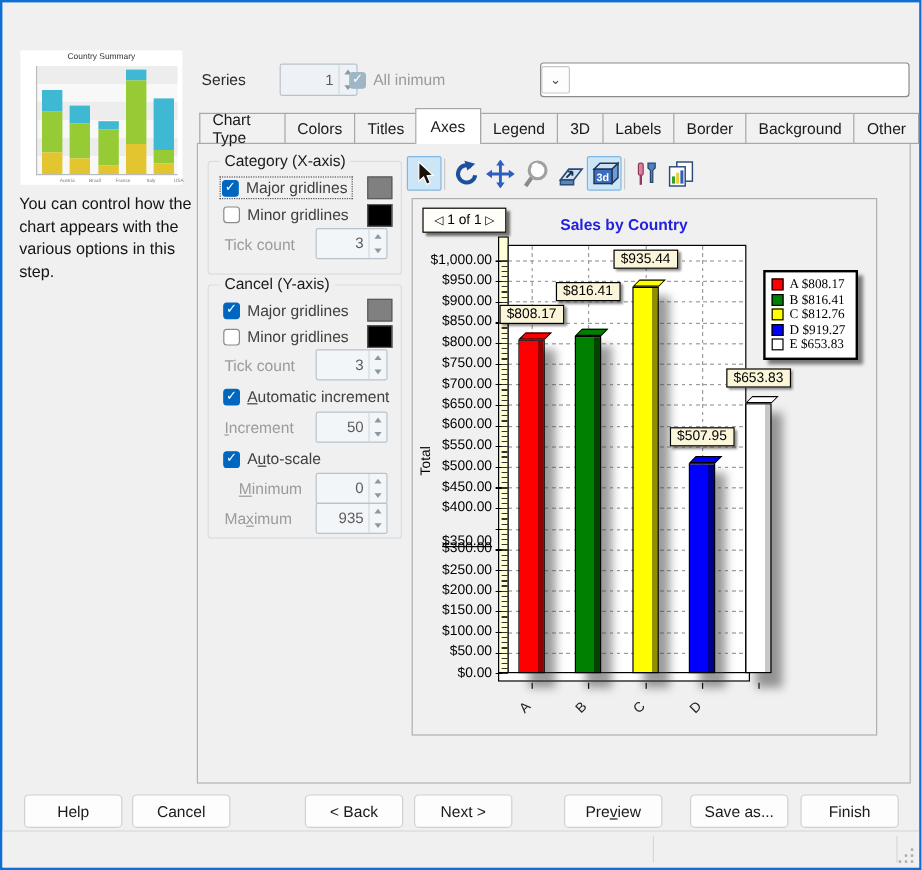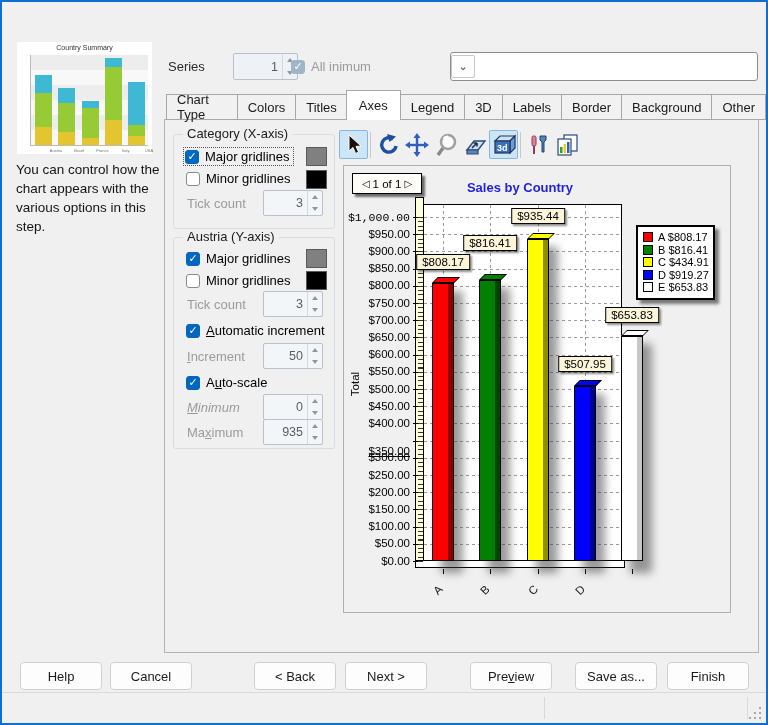--- a/index.html
+++ b/index.html
@@ -31,21 +31,21 @@
   .spinner .val { flex:1; text-align:right; font-size:12.5px; color:#5c5c5c; padding:0 4px 0 2px; align-self:center; }
   .spinner .btns { width:15px; border-left:1px solid #d4d9de; display:flex; flex-direction:column; }
   .spinner .sb { flex:1; display:flex; align-items:center; justify-content:center; }
   .tri-up { width:0; height:0; border-left:3.5px solid transparent; border-right:3.5px solid transparent; border-bottom:4px solid #8f979e; }
   .tri-dn { width:0; height:0; border-left:3.5px solid transparent; border-right:3.5px solid transparent; border-top:4px solid #8f979e; }
   .cbrow { position:absolute; display:flex; align-items:center; gap:6px; }
   .cb { width:14px; height:14px; border:1px solid #8a8a8a; border-radius:3px; background:#fff; display:flex; align-items:center; justify-content:center; flex:none; }
   .cb.checked { background:#0067c0; border-color:#0067c0; }
   .cb.checked::after { content:"✓"; color:#fff; font-size:11px; line-height:1; }
   .cb.disabled.checked { background:#9fb6c6; border-color:#9fb6c6; }
-  .cblabel { font-size:13px; color:#000000; }
+  .cblabel { font-size:13px; color:#404040; }
   .cblabel.dim { color:#9a9a9a; }
   .focusbox { outline:1px dotted #555; padding:1px 3px 1px 1px; display:flex; align-items:center; gap:6px; }
   .combo { position:absolute; left:448px; top:50px; width:308px; height:29px; background:#fff; border:1px solid #8c8c8c; border-radius:3px; display:flex; align-items:center; }
   .combo .text { flex:1; font-size:13.5px; color:#111; padding-left:8px; }
   .combo .drop { width:24px; height:23px; margin-right:2px; border:1px solid #c7c7c7; border-radius:2px; display:flex; align-items:center; justify-content:center; color:#444; font-size:11px; background:#fdfdfd; }
   
   .tabs { position:absolute; left:164px; top:90px; height:28px; display:flex; align-items:flex-end; z-index:3; }
   .tab { height:26px; padding:0 10px; background:#f1f1f1; border:1px solid #a7a7a7; border-right:none; font-size:13px; color:#1a1a1a; display:flex; align-items:center; }
   .tab:last-child { border-right:1px solid #a7a7a7; }
   .tab.sel { background:#ffffff; height:30px; margin:0 -1px; border:1px solid #a7a7a7; border-bottom:none; position:relative; z-index:4; padding:0 12px; }
@@ -75,21 +75,21 @@
   .ylab { position:absolute; width:66px; text-align:right; font-size:11.5px; color:#000; }
   .ylabel-rot { position:absolute; left:-1px; top:212px; font-size:11.5px; color:#000; transform:rotate(-90deg); }
   .bar-shadow { position:absolute; background:rgba(55,55,55,.5); filter:blur(4px); }
   .bar { position:absolute; border:1px solid #000; }
   .bar-cap { position:absolute; height:6px; border:1px solid #000; transform:skewX(-45deg); transform-origin:0 100%; }
   .xtick { position:absolute; top:403px; width:1px; height:5px; background:#000; }
   .dlabel { position:absolute; transform:translate(-50%,-50%); background:#fbf5da; border:1px solid #000; box-shadow:2px 2px 2px rgba(0,0,0,.45); font-size:11.5px; color:#000; padding:1px 5px; white-space:nowrap; }
   .legend { position:absolute; left:292px; top:59px; width:79px; background:#fff; border:2px solid #000; box-shadow:4px 4px 3px rgba(0,0,0,.5); padding:4px 5px; }
   .leg-row { display:flex; align-items:center; gap:5px; height:12.5px; }
   .leg-sw { width:10px; height:10px; border:1px solid #000; flex:none; }
-  .leg-txt { font-size:11px; color:#000; white-space:nowrap; }
+  .leg-txt { font-size:11px; color:#000; white-space:nowrap;font-family:Liberation Serif, serif; }
   .xlab { position:absolute; font-size:11.5px; color:#222; transform:rotate(-45deg); }
   .xaxis-title { position:absolute; top:421px; left:96px; width:160px; text-align:center; font-size:12.5px; color:#000; }
   
   .fbtn { position:absolute; top:660px; height:28px; width:82px; background:#fdfdfd; border:1px solid #d0d0d0; border-radius:4px; font-size:13px; color:#1a1a1a; display:flex; align-items:center; justify-content:center; }
   .statusbar { position:absolute; left:0; top:690px; width:764px; height:31px; background:#f0f0f0; border-top:1px solid #dadada; }
   .sdiv { position:absolute; top:4px; width:1px; height:22px; background:#d8d8d8; }
   .grip { position:absolute; right:5px; bottom:4px; width:2px; height:2px; background:#a8a8a8;
     box-shadow:0 0 #a8a8a8, -5px 5px #a8a8a8, 0 5px #a8a8a8, -10px 10px #a8a8a8, -5px 10px #a8a8a8, 0 10px #a8a8a8; transform:translateY(-10px); }
   u { text-decoration:underline; }
 </style>
@@ -193,21 +193,21 @@
           <span class="sb">
             <span class="tri-up"></span>
           </span>
           <span class="sb">
             <span class="tri-dn"></span>
           </span>
         </span>
     </div>
 
     <div class="group" style="left:8px; top:117px; width:162px; height:212px;">
-      <span class="group-title">Austria (Y-axis)</span>
+      <span class="group-title">Cancel (Y-axis)</span>
     </div>
     <div class="cbrow" style="left:21px; top:131px;">
       <span class="cb checked"></span>
       <span class="cblabel">Major gridlines</span>
     </div>
     <div class="swatch" style="left: 141px; top: 129px; background: rgb(128, 128, 128);"></div>
     <div class="cbrow" style="left:21px; top:153px;">
       <span class="cb"></span>
       <span class="cblabel">Minor gridlines</span>
     </div>
@@ -237,21 +237,21 @@
           </span>
           <span class="sb">
             <span class="tri-dn"></span>
           </span>
         </span>
     </div>
     <div class="cbrow" style="left:21px; top:255px;">
       <span class="cb checked"></span>
       <span class="cblabel">A<u>u</u>to-scale</span>
     </div>
-    <span class="dimlabel" style="left:22px; top:280px;font-style:italic;"><u>M</u>inimum</span>
+    <span class="dimlabel" style="left:34px; top:280px;"><u>M</u>inimum</span>
     <div class="spinner" style="left:98px; top:274px; width:60px; height:26px;">
       <span class="val">0</span>
       <span class="btns">
           <span class="sb">
             <span class="tri-up"></span>
           </span>
           <span class="sb">
             <span class="tri-dn"></span>
           </span>
         </span>
@@ -384,21 +384,21 @@
           <div class="ylab" style="left:0px;top:130.5px;">$750.00</div>
           <div class="hgrid" style="top:119.80000000000001px;"></div>
           <div class="ylab" style="left:0px;top:113.30000000000001px;">$800.00</div>
           <div class="hgrid" style="top:102.60000000000002px;"></div>
           <div class="ylab" style="left:0px;top:96.10000000000002px;text-align:right;">$850.00</div>
           <div class="hgrid" style="top:85.40000000000003px;"></div>
           <div class="ylab" style="left:0px;top:78.90000000000003px;">$900.00</div>
           <div class="hgrid" style="top:68.20000000000005px;"></div>
           <div class="ylab" style="left:0px;top:61.700000000000045px;">$950.00</div>
           <div class="hgrid" style="top:51px;"></div>
-          <div class="ylab" style="left:0px;top:44.5px;font-family:Liberation Mono, monospace;">$1,000.00</div>
+          <div class="ylab" style="left:0px;top:44.5px;">$1,000.00</div>
           <div class="vgrid" style="left:99px;"></div>
           <div class="vgrid" style="left:146px;"></div>
           <div class="vgrid" style="left:194px;"></div>
           <div class="vgrid" style="left:241px;"></div>
           <div class="xtick" style="left:99px;"></div>
           <div class="xtick" style="left:146px;"></div>
           <div class="xtick" style="left:194px;"></div>
           <div class="xtick" style="left:241px;"></div>
           <div class="xtick" style="left:288px;"></div>
           <div class="bar-shadow" style="left:97px;top:124.98952000000003px;width:22px;height:282.01048px;"></div>
@@ -430,21 +430,21 @@
           <div class="leg-row">
             <span class="leg-sw" style="background: rgb(255, 0, 0);"></span>
             <span class="leg-txt">A $808.17</span>
           </div>
           <div class="leg-row">
             <span class="leg-sw" style="background: rgb(0, 128, 0);"></span>
             <span class="leg-txt">B $816.41</span>
           </div>
           <div class="leg-row">
             <span class="leg-sw" style="background: rgb(255, 255, 0);"></span>
-            <span class="leg-txt">C $434.91</span>
+            <span class="leg-txt">C $812.76</span>
           </div>
           <div class="leg-row">
             <span class="leg-sw" style="background: rgb(0, 0, 255);"></span>
             <span class="leg-txt">D $919.27</span>
           </div>
           <div class="leg-row">
             <span class="leg-sw" style="background: rgb(255, 255, 255);"></span>
             <span class="leg-txt">E $653.83</span>
           </div>
         </div>

